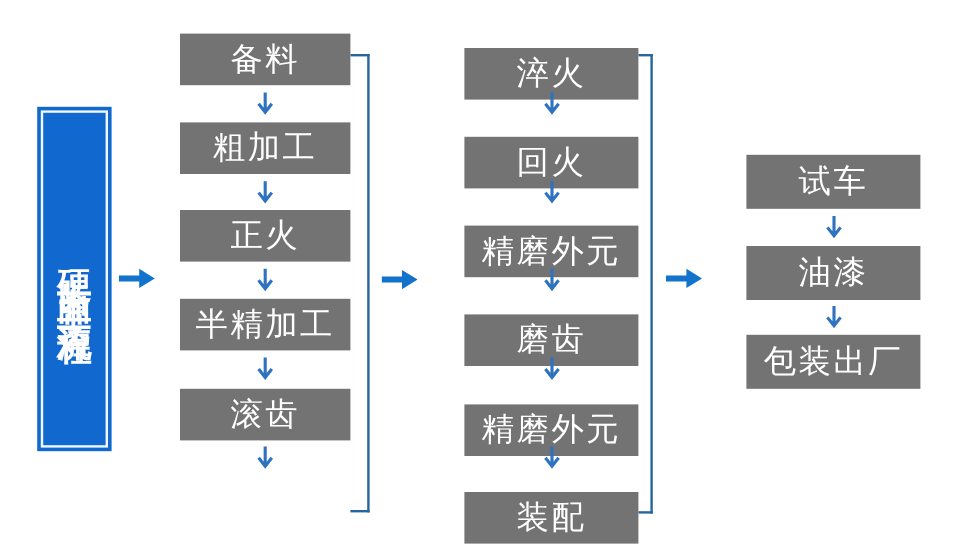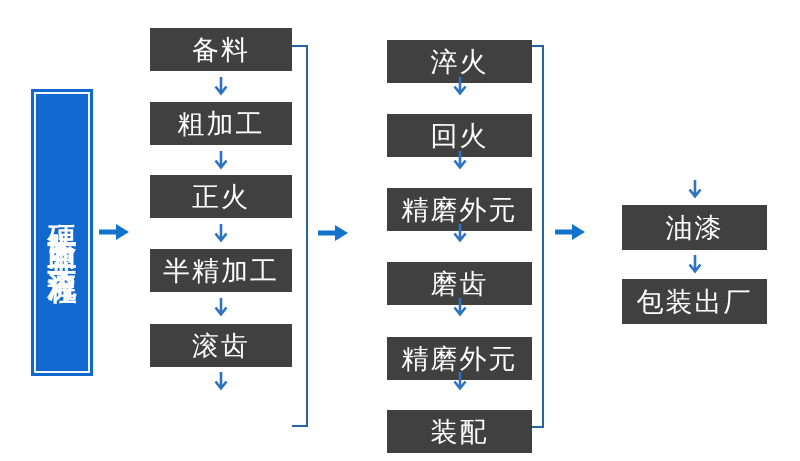--- a/index.html
+++ b/index.html
@@ -7,21 +7,21 @@
     position: relative;
     width: 800px;
     height: 461px;
     background: #ffffff;
     overflow: hidden;
     font-family: "DejaVu Sans", "Liberation Sans", sans-serif;
   }
   .pbox {
     position: absolute;
     height: 43px;
-    background: #404040;
+    background: #737373;
     color: #ffffff;
     display: flex;
     align-items: center;
     justify-content: center;
     font-size: 27px;
     font-weight: 500;
     letter-spacing: 2px;
     line-height: 1;
   }
   .pbox span { white-space: nowrap; }
@@ -143,20 +143,23 @@
   <svg class="arrow" style="left:452px; top:222px;" width="16" height="22" viewBox="0 0 16 22">
       <path d="M8 2 L8 17 M2.5 11.5 L8 18.5 L13.5 11.5" stroke="#2e72c0" stroke-width="2.6" fill="none"></path>
     </svg>
   <svg class="arrow" style="left:452px; top:296px;" width="16" height="22" viewBox="0 0 16 22">
       <path d="M8 2 L8 17 M2.5 11.5 L8 18.5 L13.5 11.5" stroke="#2e72c0" stroke-width="2.6" fill="none"></path>
     </svg>
   <svg class="arrow" style="left:452px; top:370px;" width="16" height="22" viewBox="0 0 16 22">
       <path d="M8 2 L8 17 M2.5 11.5 L8 18.5 L13.5 11.5" stroke="#2e72c0" stroke-width="2.6" fill="none"></path>
     </svg>
 
+  <div class="pbox col3" style="top:129px;">
+      <span>试车</span>
+    </div>
   <div class="pbox col3" style="top:205px;">
       <span>油漆</span>
     </div>
   <div class="pbox col3" style="top:279px;">
       <span>包装出厂</span>
     </div>
 
   <svg class="arrow" style="left:687px; top:178px;" width="16" height="22" viewBox="0 0 16 22">
       <path d="M8 2 L8 17 M2.5 11.5 L8 18.5 L13.5 11.5" stroke="#2e72c0" stroke-width="2.6" fill="none"></path>
     </svg>

